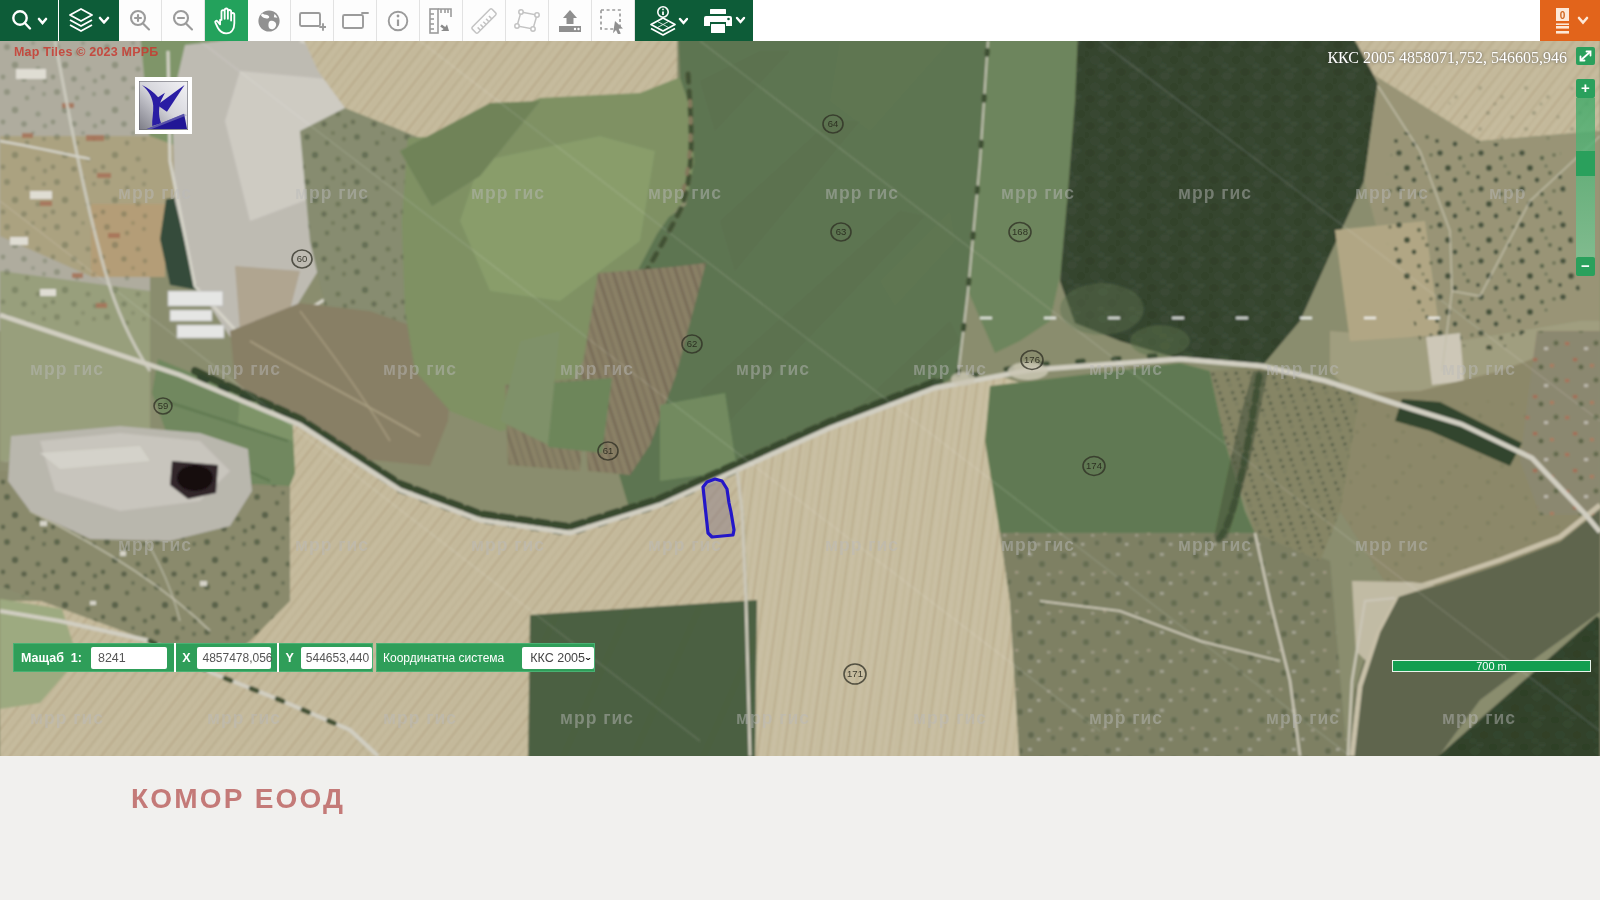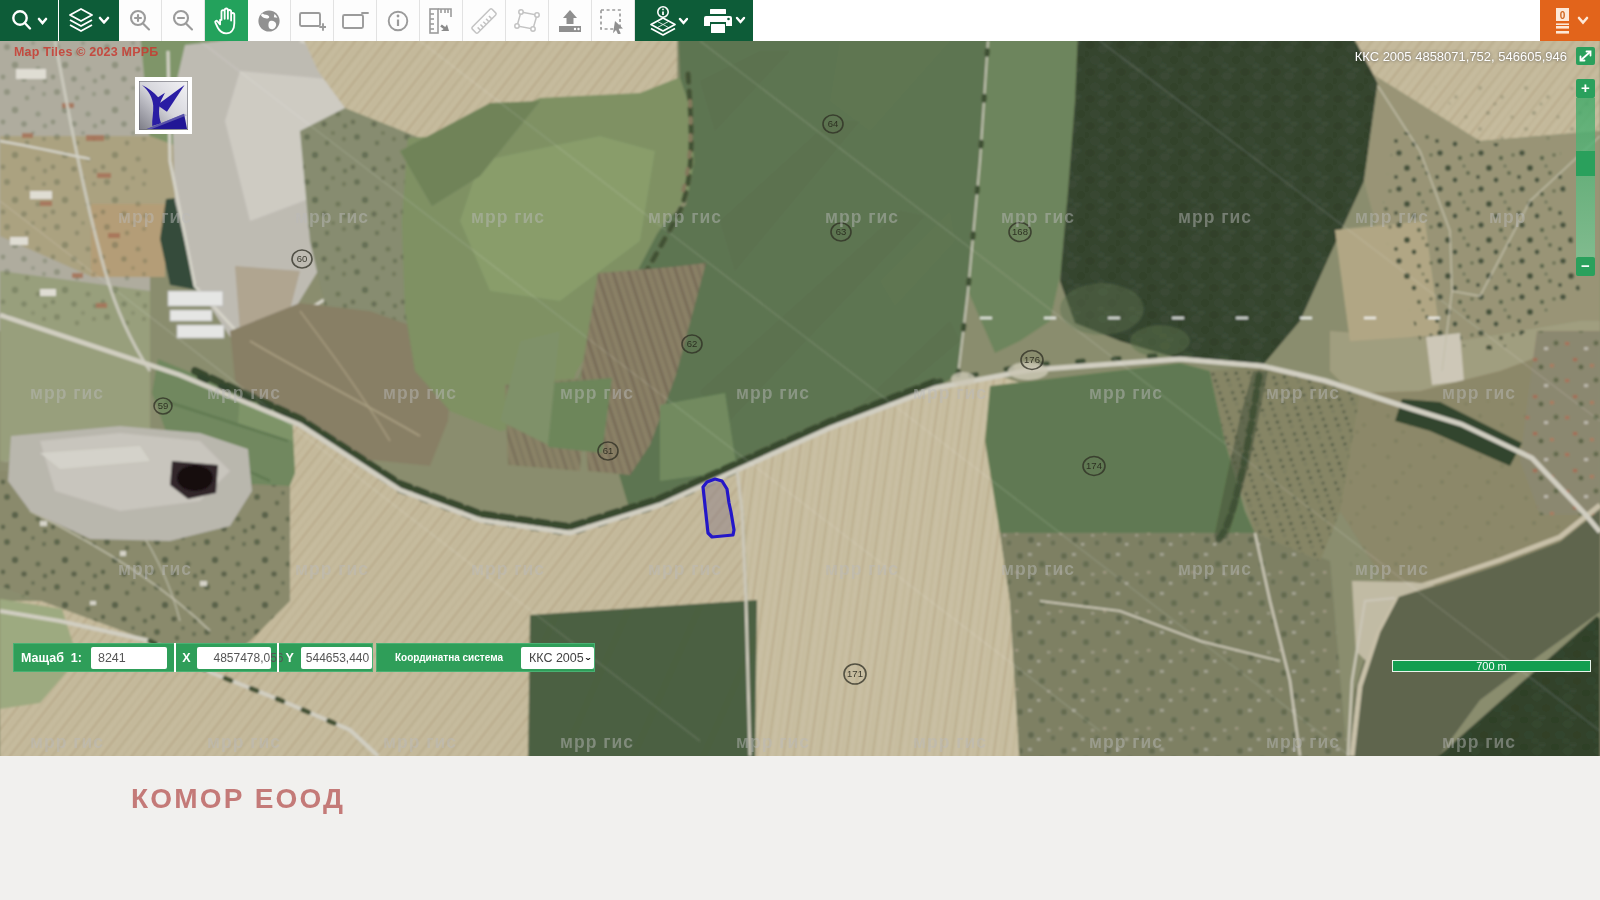--- a/index.html
+++ b/index.html
@@ -6,21 +6,21 @@
   html,body { width:1600px; height:900px; overflow:hidden; background:#f1f0ee;
     font-family:"Liberation Sans", sans-serif; }
   #toolbar { position:absolute; left:0; top:0; width:1600px; height:41px; background:#fff; }
   .tb { position:absolute; top:0; height:41px; display:flex; align-items:center; justify-content:center; }
   .dg { background:#0d5c38; }
   .ag { background:#23a25c; }
   .wb { background:#fdfdfd; border-right:1px solid #e2e2e2; }
   #map { position:absolute; left:0; top:41px; width:1600px; height:715px; overflow:hidden; }
   #footer { position:absolute; left:0; top:756px; width:1600px; height:144px; background:#f1f0ee; }
   #komor { position:absolute; left:131px; top:783px; font-size:28px; font-weight:bold; color:#c47a78; letter-spacing:2.2px; }
-  .wm { position:absolute; color:rgba(185,185,185,0.48); font-size:17.5px; font-weight:bold; letter-spacing:1px;margin-top:24px; }
+  .wm { position:absolute; color:rgba(185,185,185,0.48); font-size:17.5px; font-weight:bold; letter-spacing:1px; }
 </style>
 </head>
 <body>
 <div id="map">
 <svg width="1600" height="715" viewBox="0 0 1600 715">
 <defs>
   <filter id="soft" x="-5%" y="-5%" width="110%" height="110%">
     <feGaussianBlur stdDeviation="1.0"></feGaussianBlur>
     <feColorMatrix type="saturate" values="0.80"></feColorMatrix>
     <feComponentTransfer>
@@ -386,21 +386,21 @@
         </defs>
     <rect x="0" y="0" width="50" height="50" fill="url(#lg)" stroke="#67676f" stroke-width="1.2"></rect>
     <path d="M3 4 C10 10 14 17 14.5 25 C15 32 13 40 13.5 46 L22.5 43 C19.5 35 20 27 22.5 20 L26.5 12 L19.5 16.5 C15.5 11.5 9.5 7 3 4 Z" fill="#2a1da4"></path>
     <path d="M46.5 4 L18.5 24.5 L28.5 31.5 Z" fill="#2a1da4"></path>
     <path d="M8 49 L46 33.5 L49 49 Z" fill="#221796"></path>
     <path d="M8 49 L46 33.5 L49 35 L10.5 50 Z" fill="#8e8ec0" opacity="0.5"></path>
   </svg>
 </div>
 
 
-<div style="position:absolute;right:33px;top:8px;font-size:13px;color:#fff;text-shadow:0 0 3px rgba(60,60,60,0.8);">ККС 2005 4858071,752, 546605,946</div>
+<div style="position:absolute;right:33px;top:8px;font-size:16px;color:#fff;text-shadow:0 0 3px rgba(60,60,60,0.8);font-family:Liberation Serif, serif;">ККС 2005 4858071,752, 546605,946</div>
 
 
 <div style="position:absolute;left:1576px;top:6px;width:19px;height:18px;background:#2aa05c;border-radius:2px;">
   <svg width="19" height="18" viewBox="0 0 19 18">
         <g stroke="#fff" stroke-width="1.8" fill="none" stroke-linecap="round">
     <line x1="5" y1="13" x2="14" y2="5"></line>
           <path d="M10.5 4.5 L14.5 4.5 L14.5 8.5" fill="none"></path>
     <path d="M4.5 9.5 L4.5 13.5 L8.5 13.5" fill="none"></path>
         </g>
       </svg>
@@ -411,27 +411,27 @@
 <div style="position:absolute;left:1576px;top:57px;width:19px;height:160px;background:linear-gradient(rgba(64,170,104,0.8),rgba(120,200,150,0.75));"></div>
 <div style="position:absolute;left:1576px;top:110px;width:19px;height:25px;background:#2aa05c;"></div>
 <div style="position:absolute;left:1576px;top:216px;width:19px;height:19px;background:#2aa05c;border-radius:2px;color:#fff;font-size:15px;font-weight:bold;text-align:center;line-height:17px;">−</div>
 
 
 <div style="position:absolute;left:13px;top:602px;width:360px;height:29px;background:#2f9e59;border:1px solid #49b173;display:flex;align-items:center;white-space:nowrap;">
   <span style="color:#fff;font-size:12.5px;font-weight:bold;margin-left:7px;">Мащаб&nbsp;&nbsp;1:</span>
   <span style="background:#fff;border-radius:2px;width:77px;height:22px;margin-left:9px;font-size:12.5px;color:#555;padding:4px 0 0 7px;">8241</span>
   <span style="width:2px;height:29px;background:#fff;margin-left:7px;"></span>
   <span style="color:#fff;font-size:12.5px;font-weight:bold;margin-left:6px;">X</span>
-  <span style="background:#fff;border-radius:2px;width:74px;height:22px;margin-left:7px;font-size:12px;color:#555;padding:4px 0 0 16px;">4857478,056</span>
+  <span style="background:#fff;border-radius:2px;width:74px;height:22px;margin-left:7px;font-size:12px;color:#555;padding:4px 0 0 5px;">4857478,056</span>
   <span style="width:2px;height:29px;background:#fff;margin-left:6px;"></span>
   <span style="color:#fff;font-size:12.5px;font-weight:bold;margin-left:6px;">Y</span>
   <span style="background:#fff;border-radius:2px;width:72px;height:22px;margin-left:7px;font-size:12px;color:#555;padding:4px 0 0 5px;">544653,440</span>
 </div>
 <div style="position:absolute;left:376px;top:602px;width:219px;height:29px;background:#2f9e59;border:1px solid #49b173;display:flex;align-items:center;white-space:nowrap;">
-  <span style="color:#fff;font-size:10px;font-weight:bold;margin-left:18px;">Координатна система</span>
+  <span style="color:#fff;font-size:12px;font-weight:normal;margin-left:6px;">Координатна система</span>
   <span style="background:#fff;border-radius:2px;width:93px;height:22px;margin-left:18px;font-size:12.5px;color:#444;padding:4px 0 0 8px;position:relative;">ККС 2005<span style="position:absolute;right:4px;top:9px;font-size:13px;color:#111;font-weight:bold;">ˇ</span></span>
 </div>
 
 
 <div style="position:absolute;left:1392px;top:619px;width:199px;height:12px;background:#129e50;border:1.5px solid #e8f5ec;color:#fff;font-size:11px;text-align:center;line-height:10px;">700 m</div>
 </div>
 <div id="toolbar">
 
   <div class="tb dg" style="left:0;width:58px;">
     <svg width="40" height="26" viewBox="0 0 40 26">

